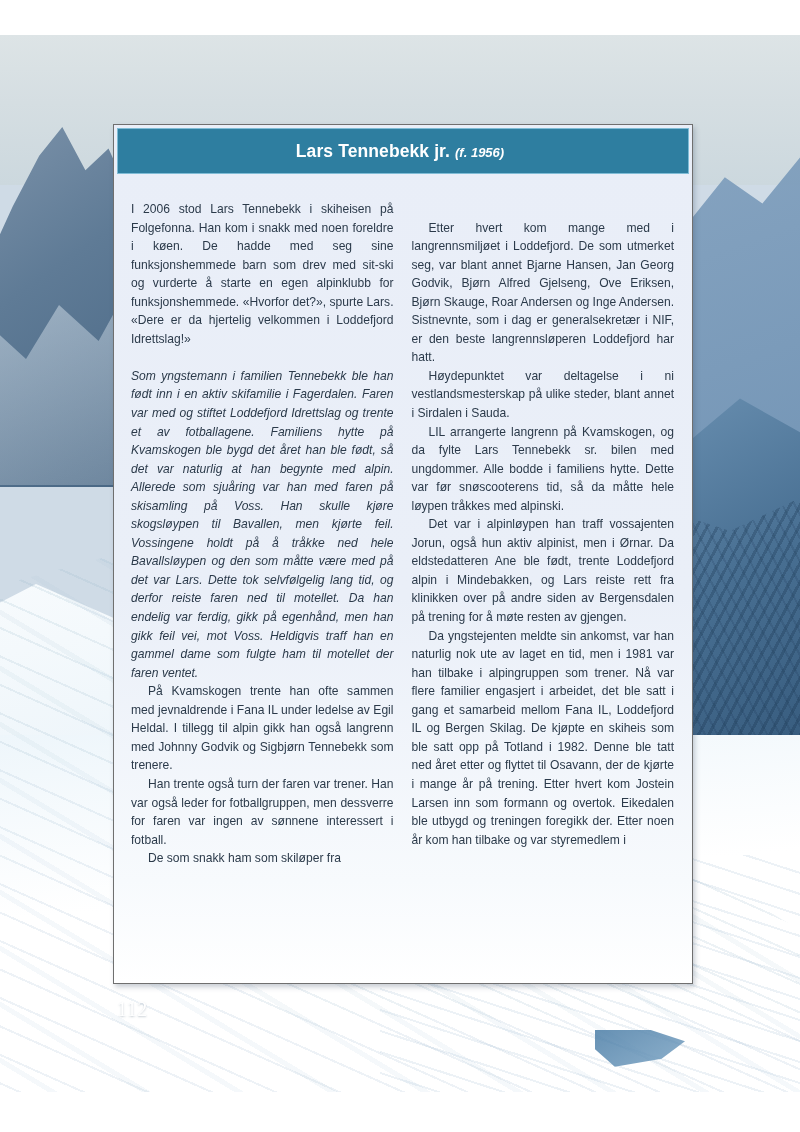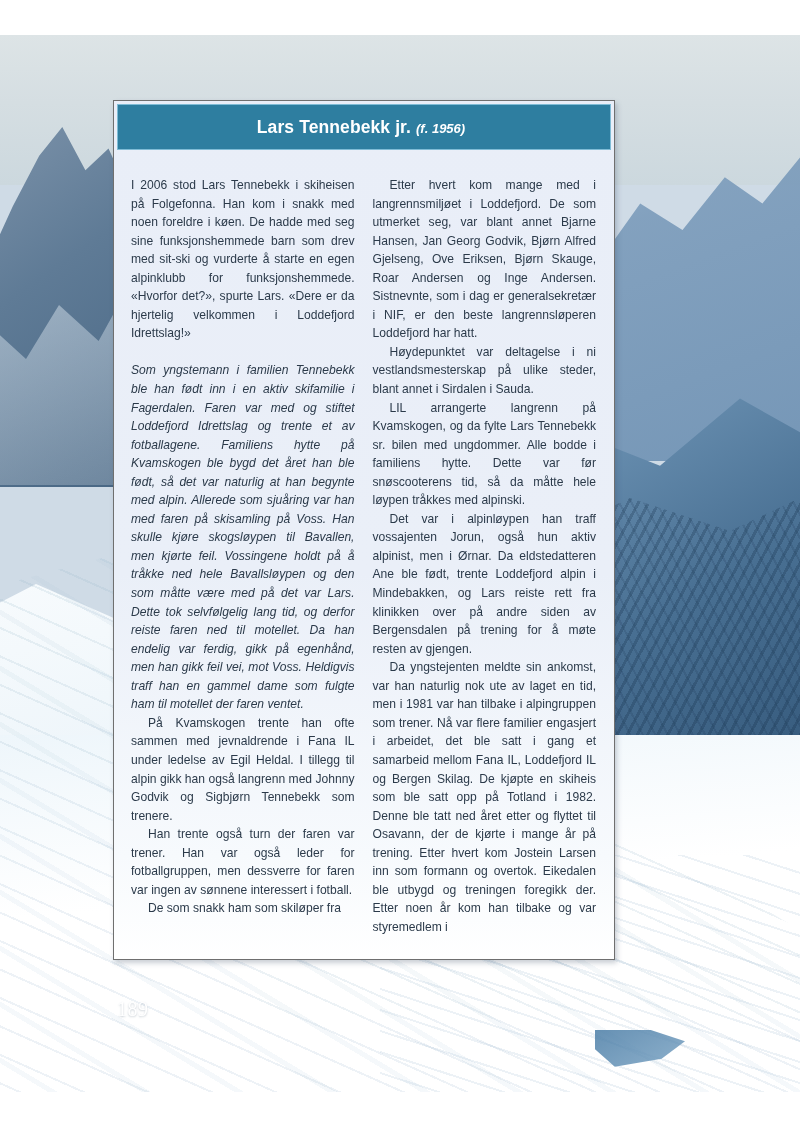--- a/index.html
+++ b/index.html
@@ -126,22 +126,22 @@
     font-size: 20px;
     color: #ffffff;
     letter-spacing: .5px;
     text-shadow: 0 1px 2px rgba(90,110,130,.35);
   }
 
   
   #article-box {
     position: absolute;
     left: 113px;
-    top: 100px;
-    width: 502px;
+    top: 124px;
+    width: 580px;
     height: 860px;
     box-sizing: border-box;
     border: 1px solid #6f6f6f;
     background: linear-gradient(180deg,#e9eef8 0%, #eaeff8 55%, #f7fafd 88%, #ffffff 100%);
     box-shadow: 2px 3px 5px rgba(60,80,100,.28);
   }
   #article-header {
     height: 44px;
     margin: 3px 3px 0 3px;
     background: #2e7ea0;
@@ -164,20 +164,21 @@
     font-size: 13px;
     font-weight: bold;
     font-style: italic;
     margin-left: 5px;
   }
 
   #columns {
     display: flex;
     gap: 18px;
     padding: 26px 18px 0 17px;
+    align-items: center;
   }
   .column {
     width: 271px;
     font-size: 12.1px;
     line-height: 18.55px;
     color: #2b3a4a;
     text-align: justify;
     text-justify: inter-word;
     hyphens: none;
   }
@@ -202,21 +203,21 @@
   <div class="peak-left-snow"></div>
   <div class="slope-forest"></div>
   <div class="forest-texture"></div>
   <div class="snowfield"></div>
   <div class="snowfield2"></div>
   <div class="snow-streaks"></div>
   <div class="snow-streaks2"></div>
   <div class="dark-patch"></div>
 </div>
 
-<div id="page-number">189</div>
+<div id="page-number">112</div>
 
 <div id="article-box">
 
   <div id="article-header" style="background: rgb(46, 126, 160);">
     <div id="article-title-wrap">
       <span id="article-title">Lars Tennebekk jr.</span><span id="article-subtitle">(f. 1956)</span>
     </div>
   </div>
 
   <div id="columns">

